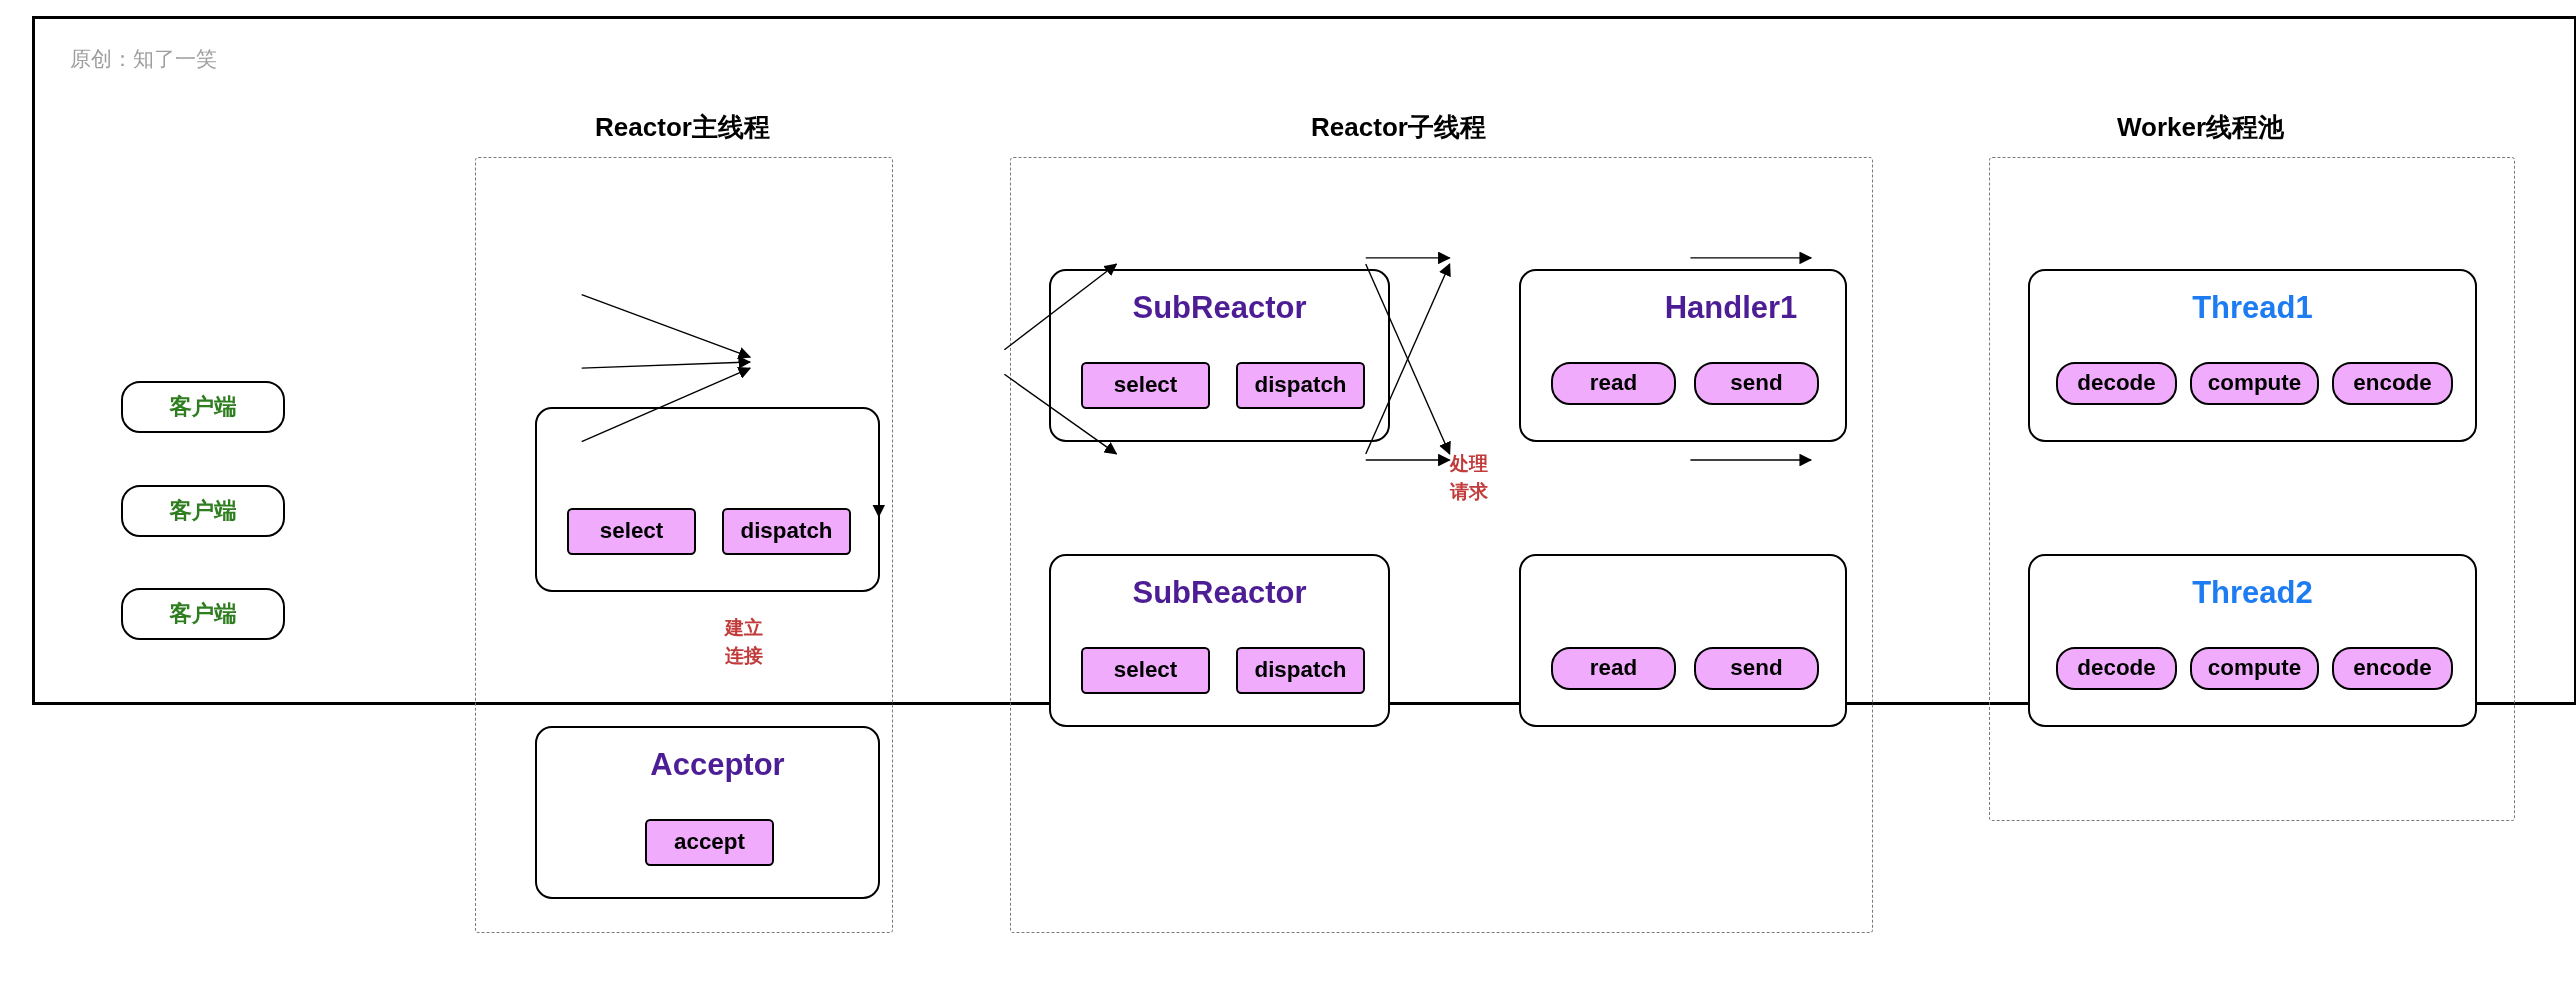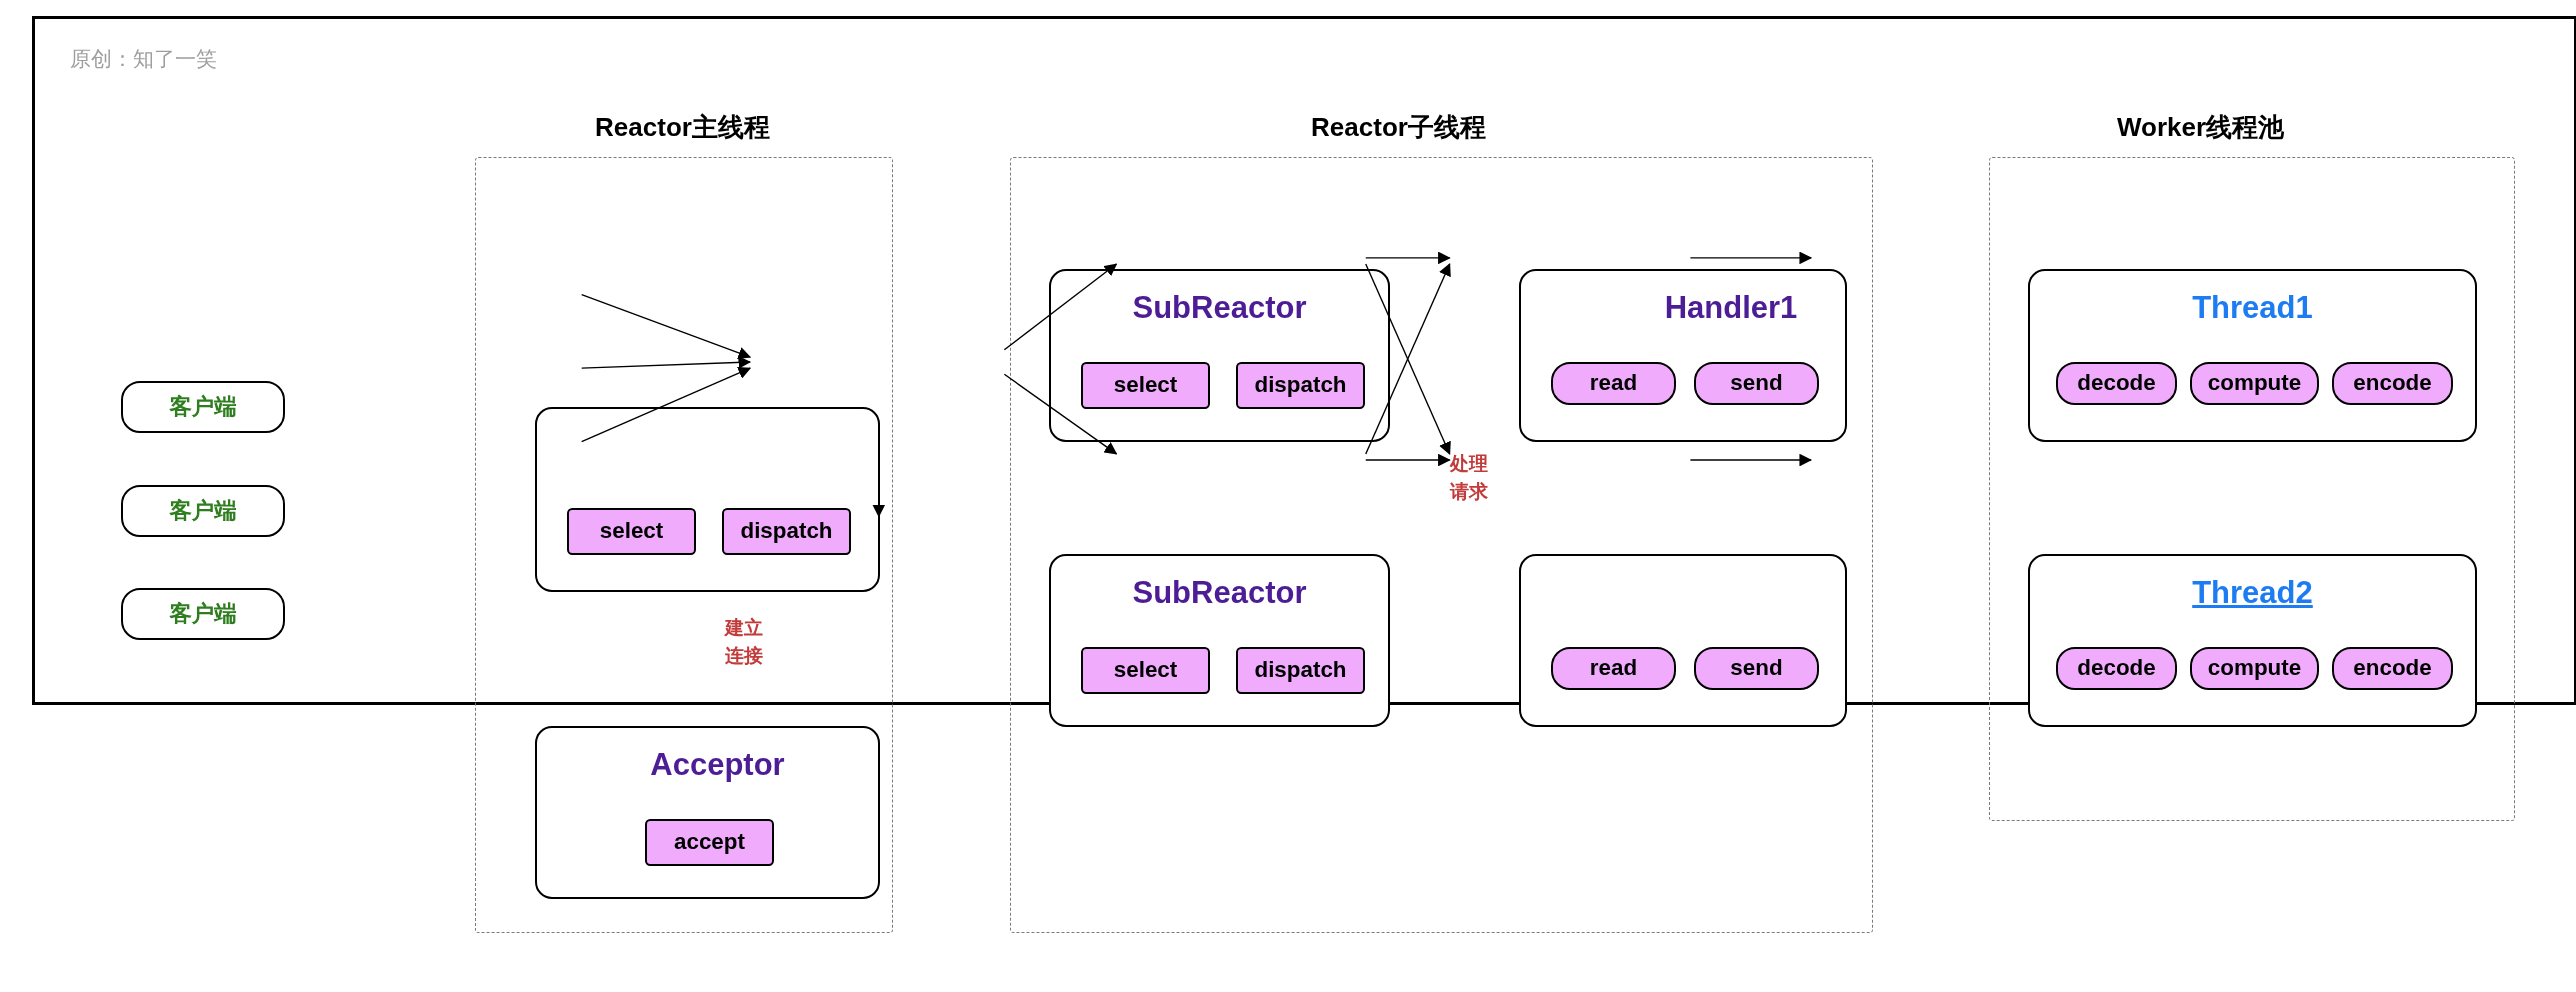--- a/index.html
+++ b/index.html
@@ -138,21 +138,21 @@
   </div>
 
   <div class="card" style="left:1993px; top:250px; width:449px; height:173px;">
     <div class="card-title blue" style="left:0; top:19px; width:100%;">Thread1</div>
     <div class="method pill-shape small" style="left:26px;  top:91px; width:121px; height:43px;">decode</div>
     <div class="method pill-shape small" style="left:160px; top:91px; width:129px; height:43px;">compute</div>
     <div class="method pill-shape small" style="left:302px; top:91px; width:121px; height:43px;">encode</div>
   </div>
 
   <div class="card" style="left:1993px; top:535px; width:449px; height:173px;">
-    <div class="card-title blue" style="left:0; top:19px; width:100%;text-decoration:underline;">Thread2</div>
+    <div class="card-title blue" style="left:0; top:19px; width:100%;">Thread2</div>
     <div class="method pill-shape small" style="left:26px;  top:91px; width:121px; height:43px;">decode</div>
     <div class="method pill-shape small" style="left:160px; top:91px; width:129px; height:43px;">compute</div>
     <div class="method pill-shape small" style="left:302px; top:91px; width:121px; height:43px;">encode</div>
   </div>
 
   <div class="edge-label" style="left:690px; top:595px;">
     <span>建立</span><br>
     <span>连接</span>
   </div>
   <div class="edge-label" style="left:1415px; top:431px;">

